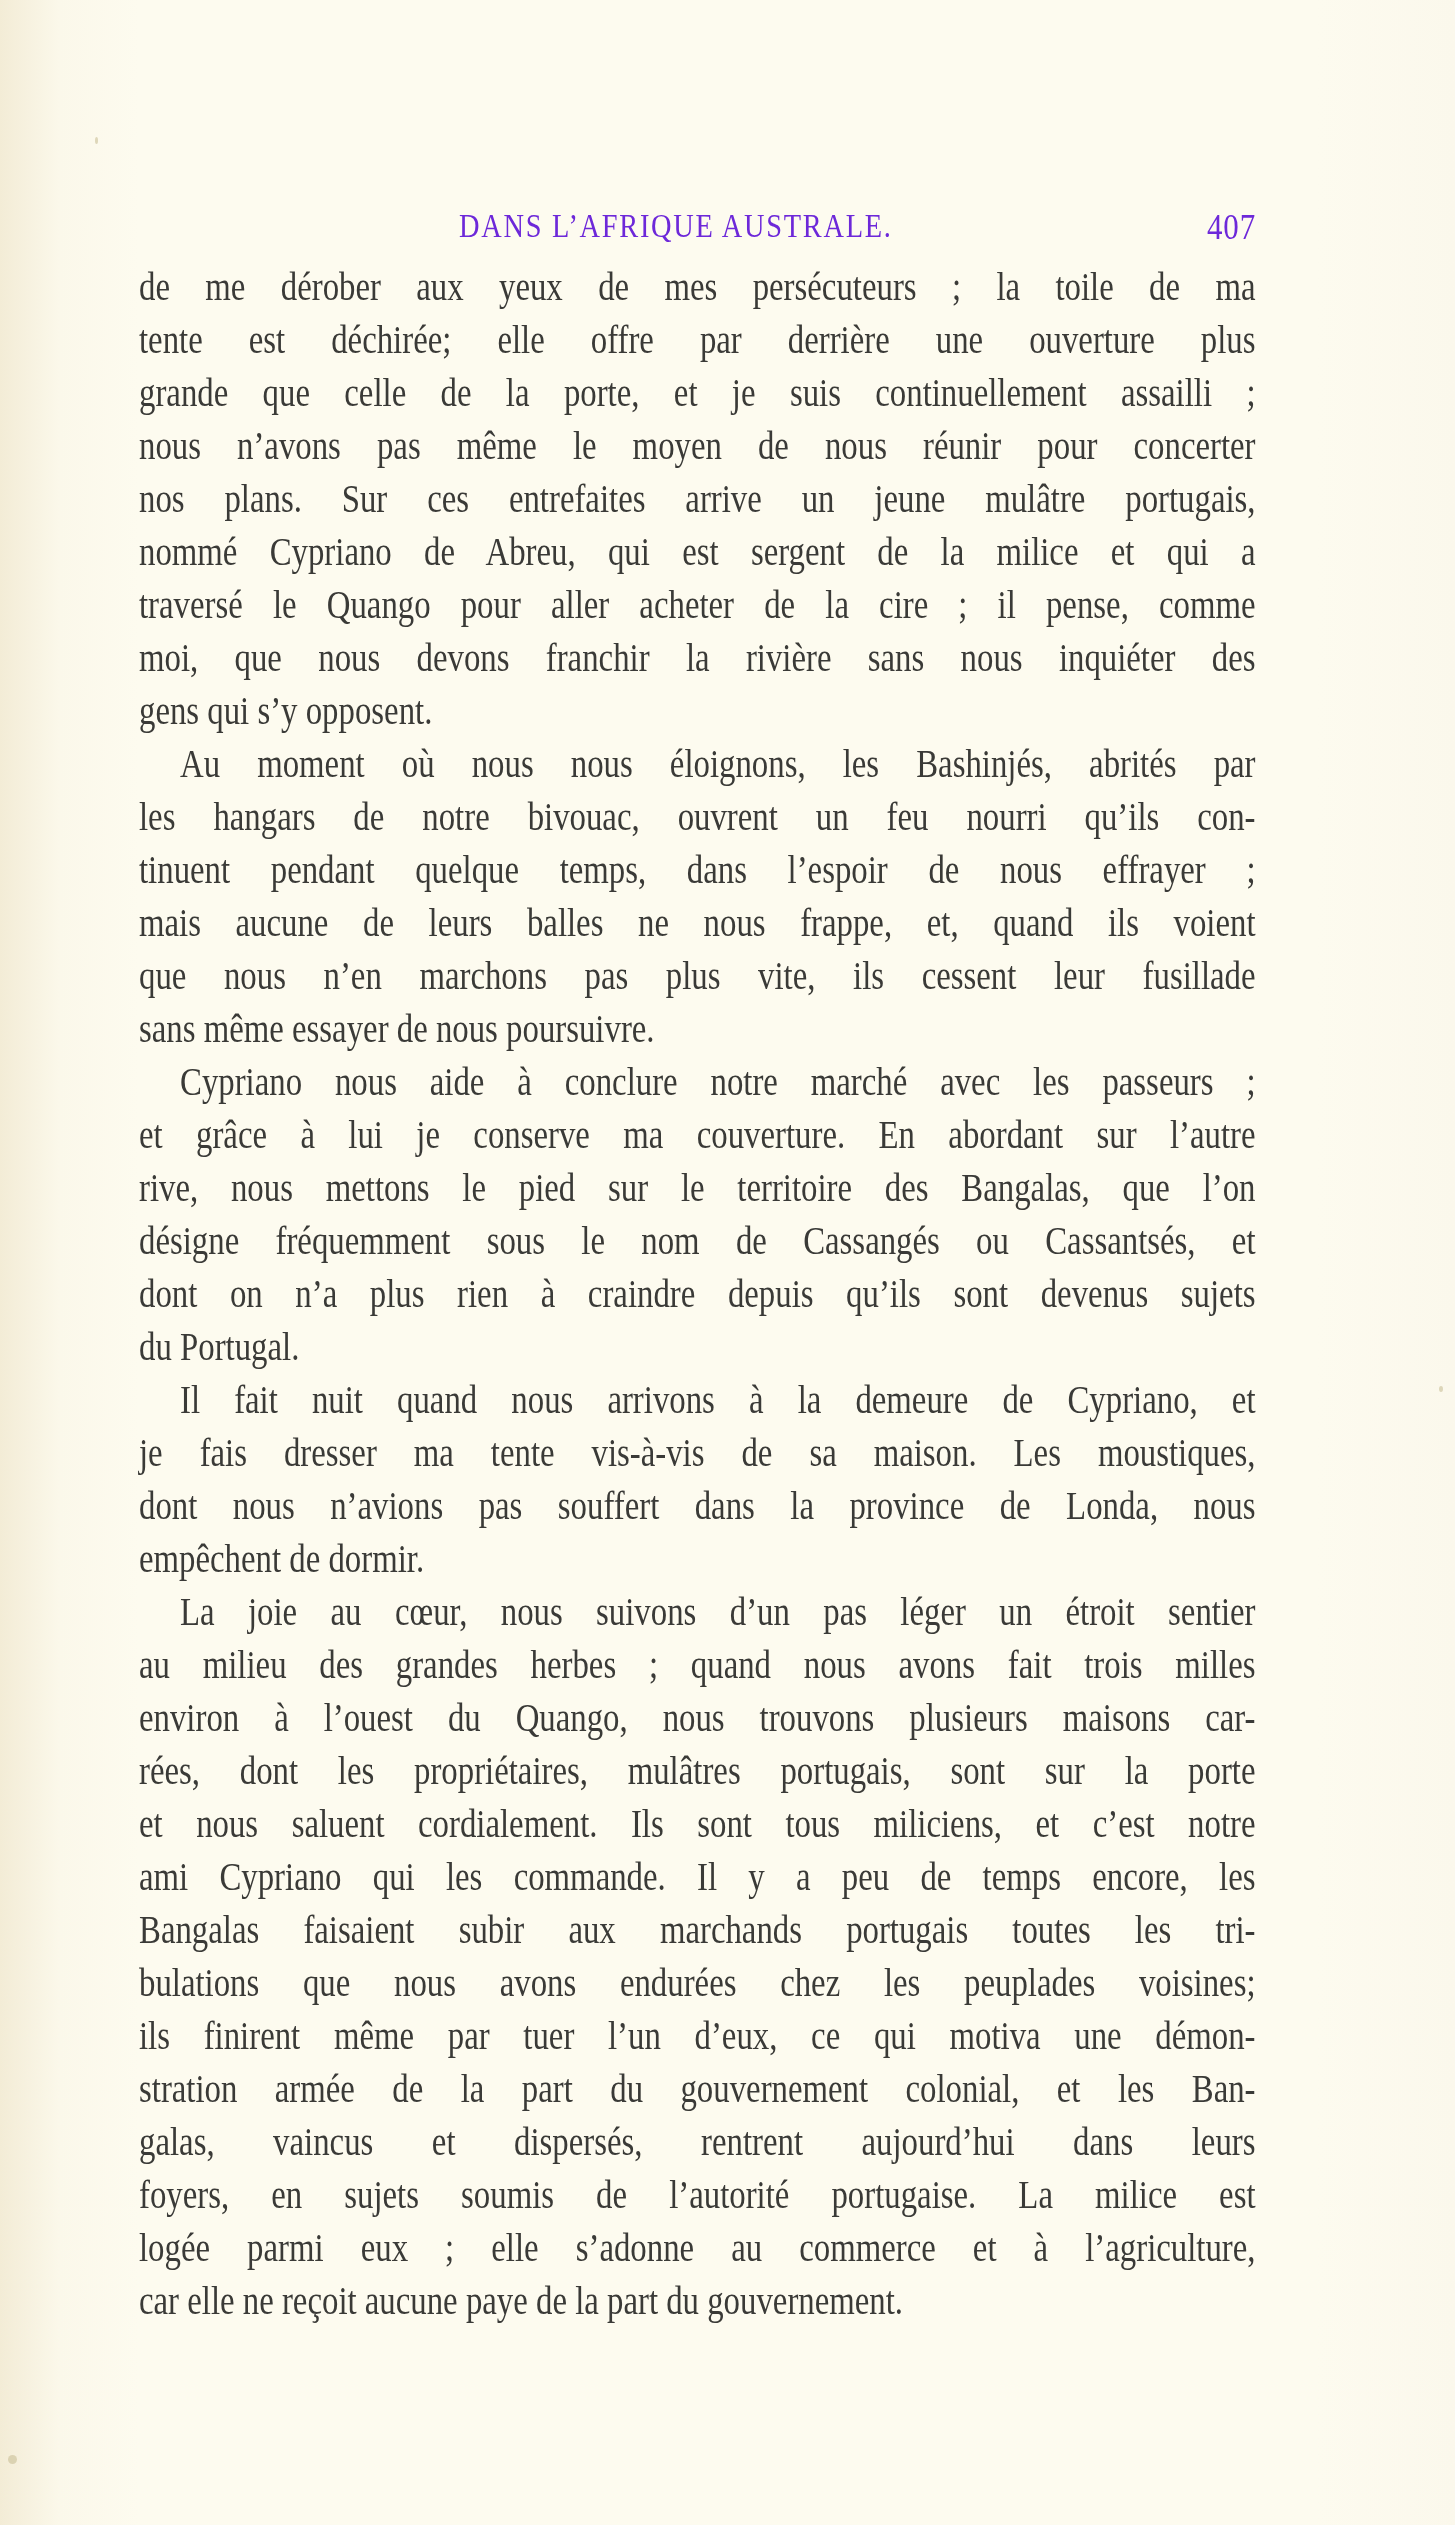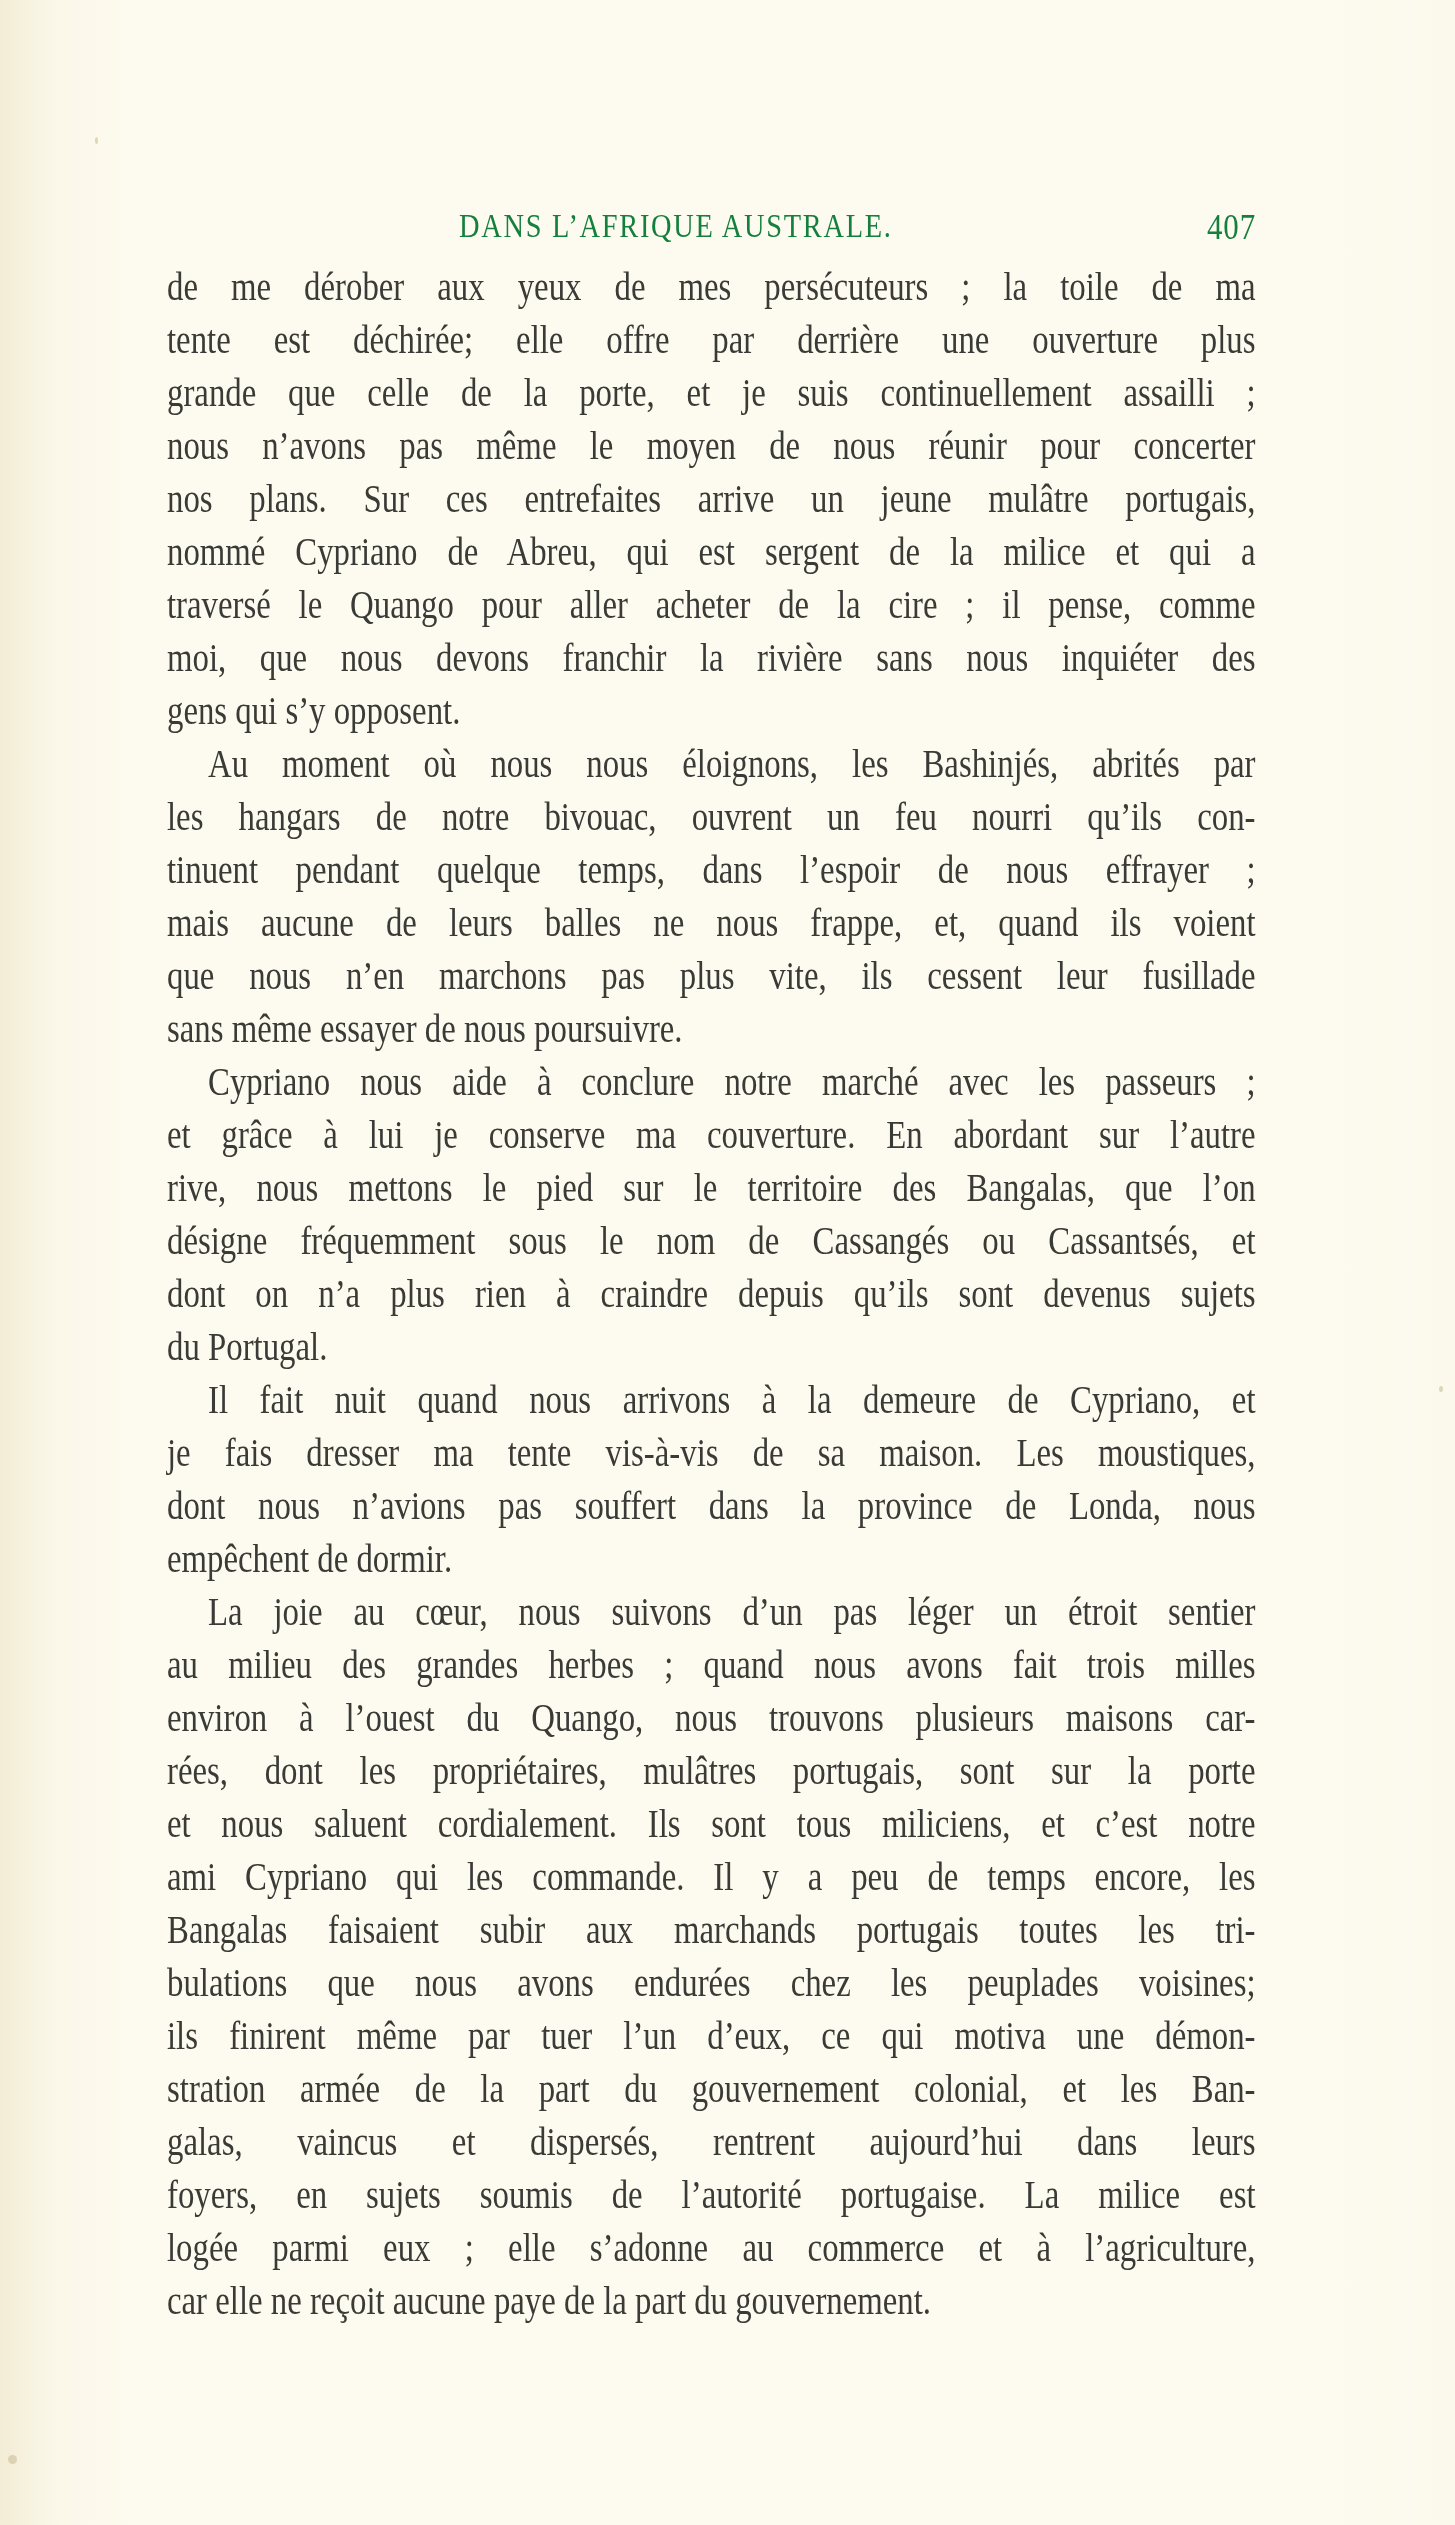--- a/index.html
+++ b/index.html
@@ -21,42 +21,41 @@
       position: absolute;
       left: 139px;
       top: 204px;
       width: 1117px;
     }
     .running-head {
       position: relative;
       height: 50px;
       font-size: 33px;
       letter-spacing: 2px;
-      color: #15803d;
+      color: #6d28d9;
     }
     .running-head .title {
       position: absolute;
       left: 320px;
       top: 4px;
       transform: scaleX(0.86);
       transform-origin: left center;
       white-space: nowrap;
     }
     .running-head .folio {
       position: absolute;
       right: 0px;
       top: 2px;
       font-size: 36px;
       letter-spacing: 1px;
       transform: scaleX(0.86);
       transform-origin: right center;
     }
     .body-text {
       margin-top: 6px;
-      margin-left: 28px;
     }
     .line {
       display: block;
       height: 53px;
       line-height: 53px;
       font-size: 40px;
       white-space: nowrap;
       text-align: justify;
       text-align-last: justify;
       transform: scaleX(0.82);

